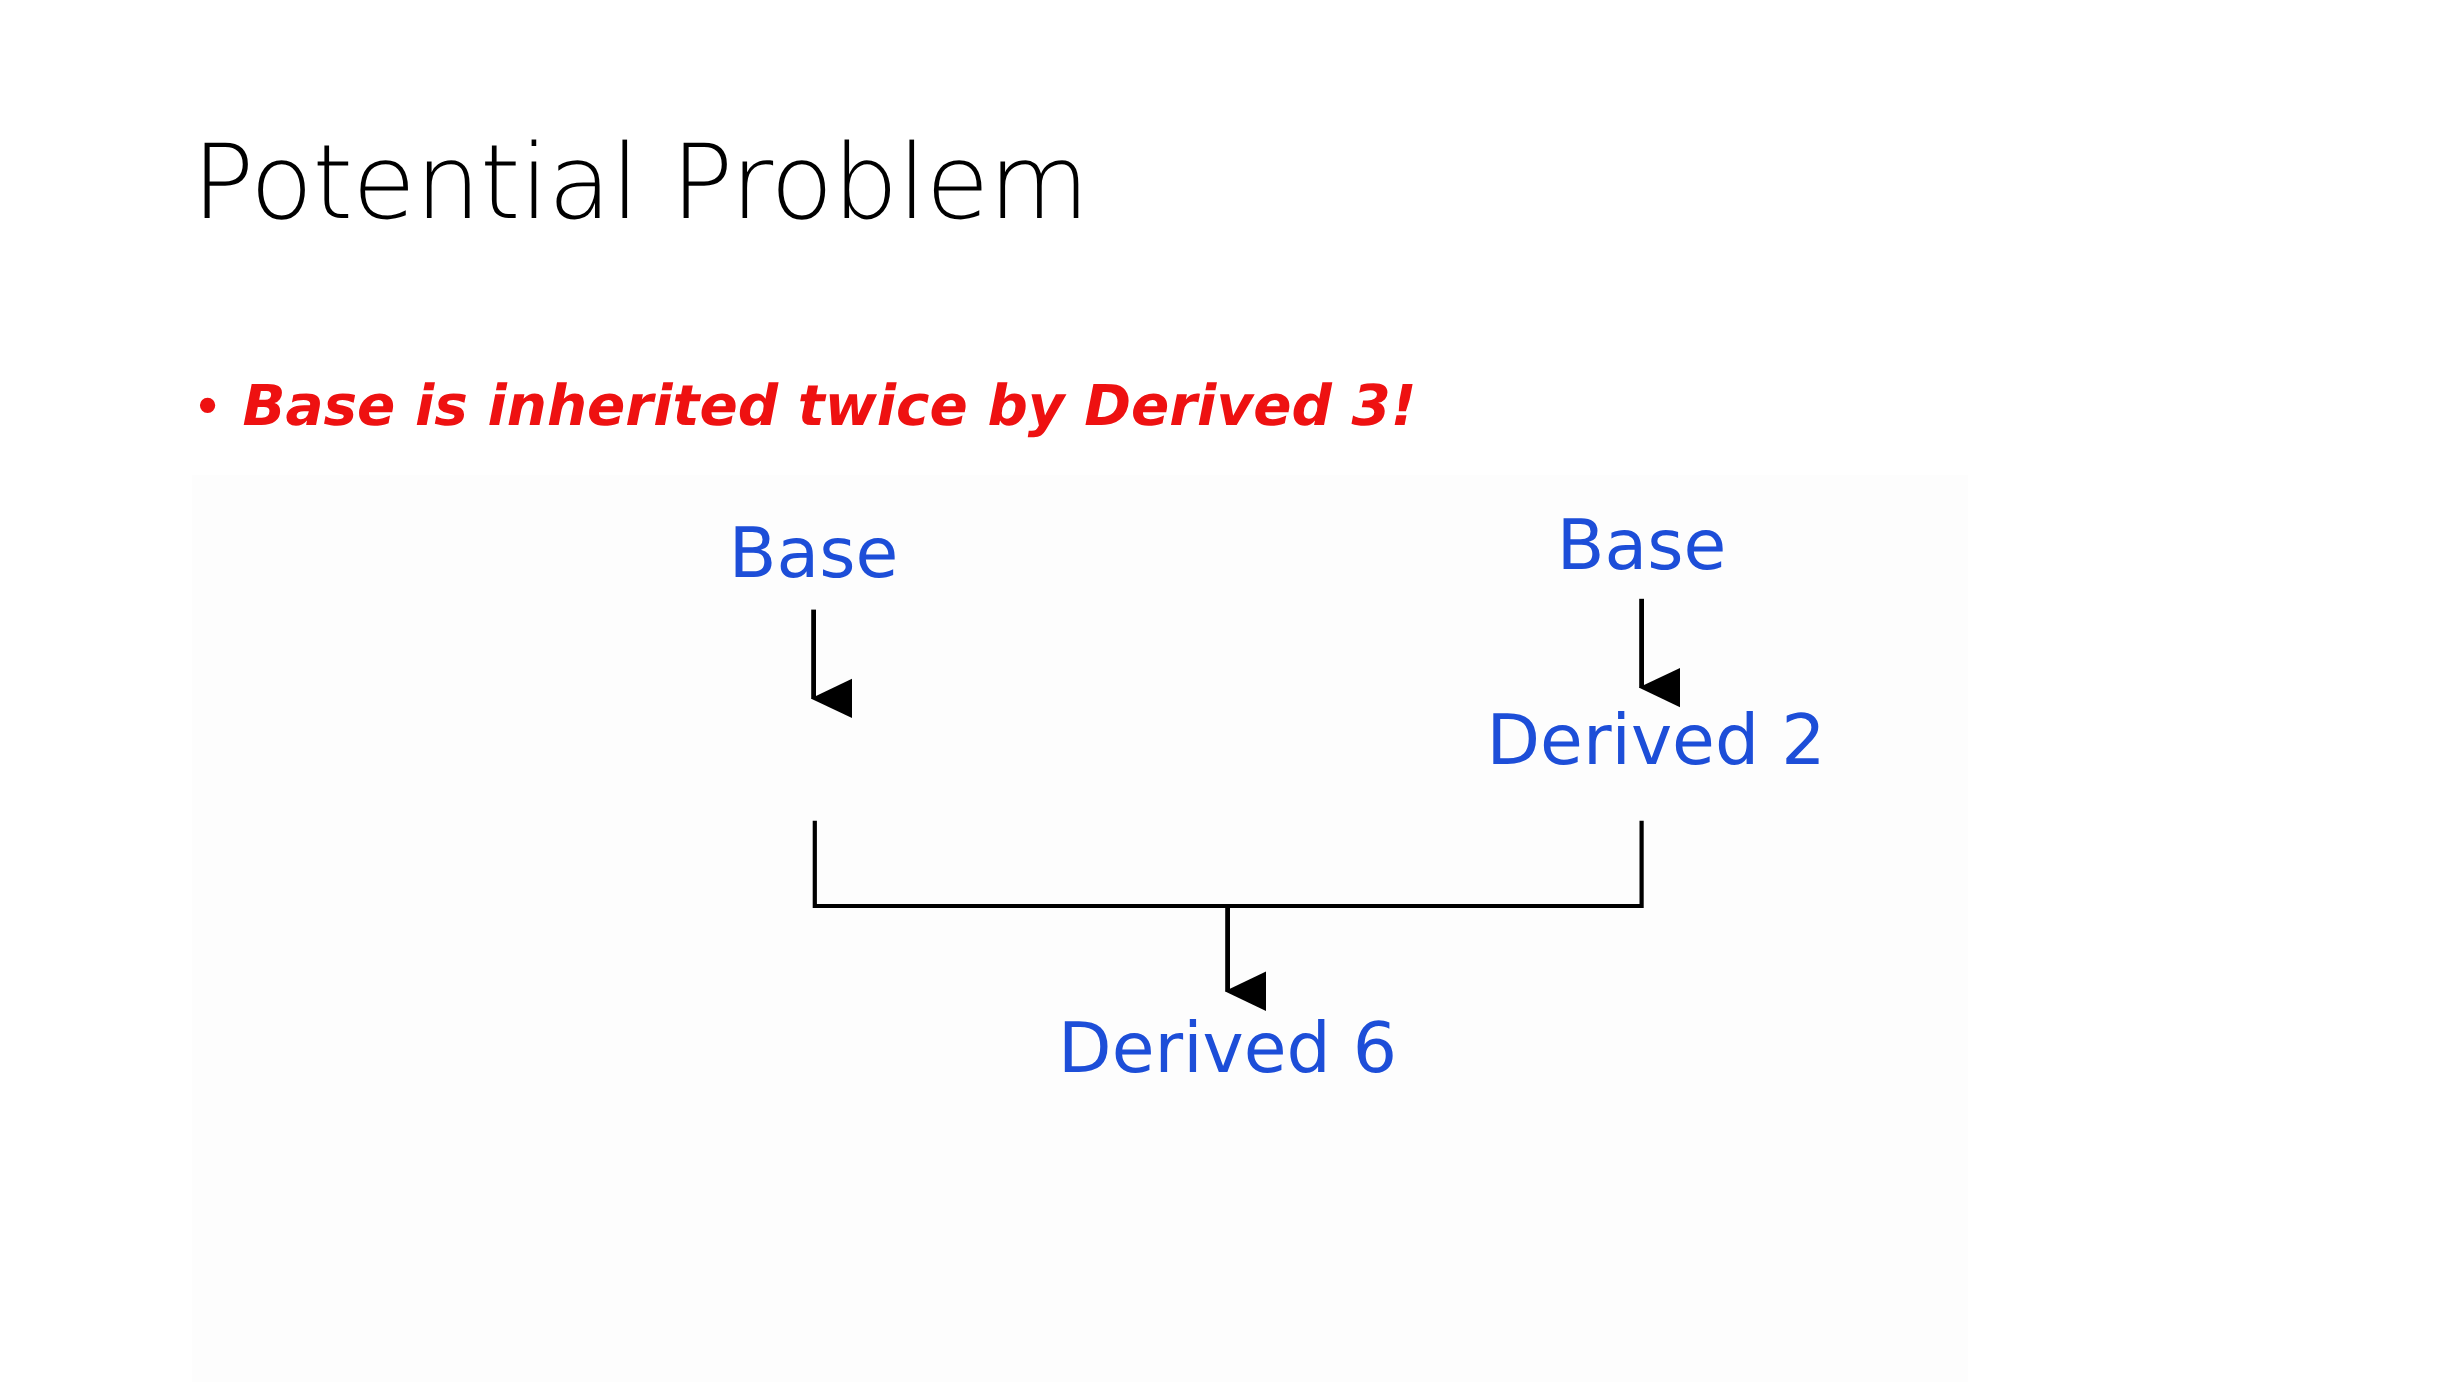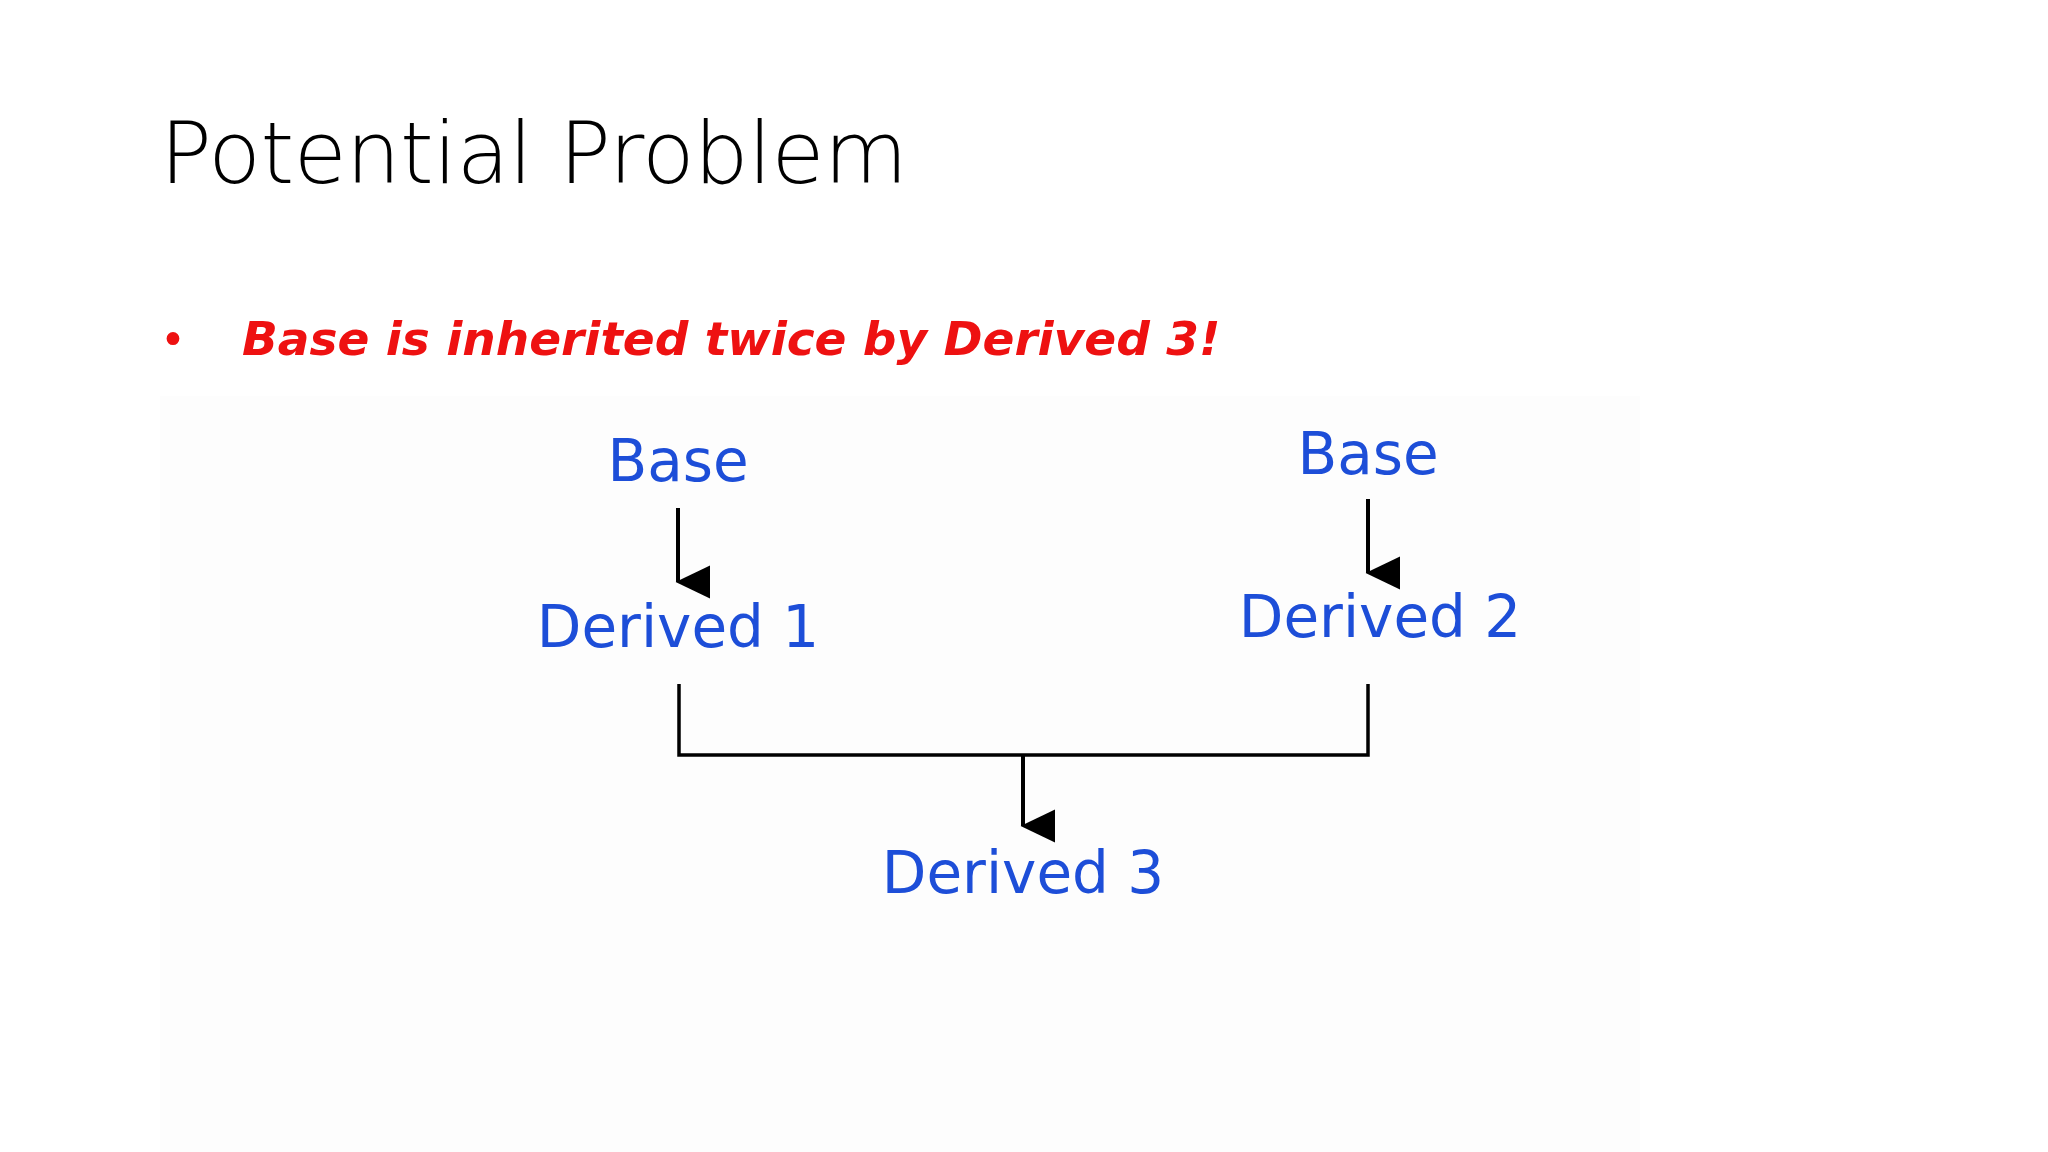--- a/index.html
+++ b/index.html
@@ -60,21 +60,20 @@
     text-align: left;
   }
   #bullet-text {
     color: #ee1111;
     font-weight: bold;
     font-style: italic;
     font-size: 47px;
     line-height: 1.15;
     white-space: nowrap;
     font-family: "DejaVu Sans", "Liberation Sans", sans-serif;
-    margin-left: 40px;
   }
 
   
   #diagram {
     position: absolute;
     left: 0;
     top: 0;
     width: 2048px;
     height: 1152px;
     pointer-events: none;
@@ -122,19 +121,18 @@
 
     <path d="M 679 684 L 679 755 L 1368 755 L 1368 684" fill="none" stroke="#000000" stroke-width="3.5"></path>
 
     <line x1="1023" y1="755" x2="1023" y2="826" stroke="#000000" stroke-width="4" marker-end="url(#arrowhead)"></line>
   </svg>
 
   <div class="node-label" id="node-base-left">Base</div>
 
   <div class="node-label" id="node-base-right">Base</div>
 
-  <div class="node-label" id="node-derived-1">Derived 1</div>
 
   <div class="node-label" id="node-derived-2">Derived 2</div>
 
-  <div class="node-label" id="node-derived-3">Derived 3</div>
+  <div class="node-label" id="node-derived-3">Derived 6</div>
 
 </div>
 
 </body></html>

